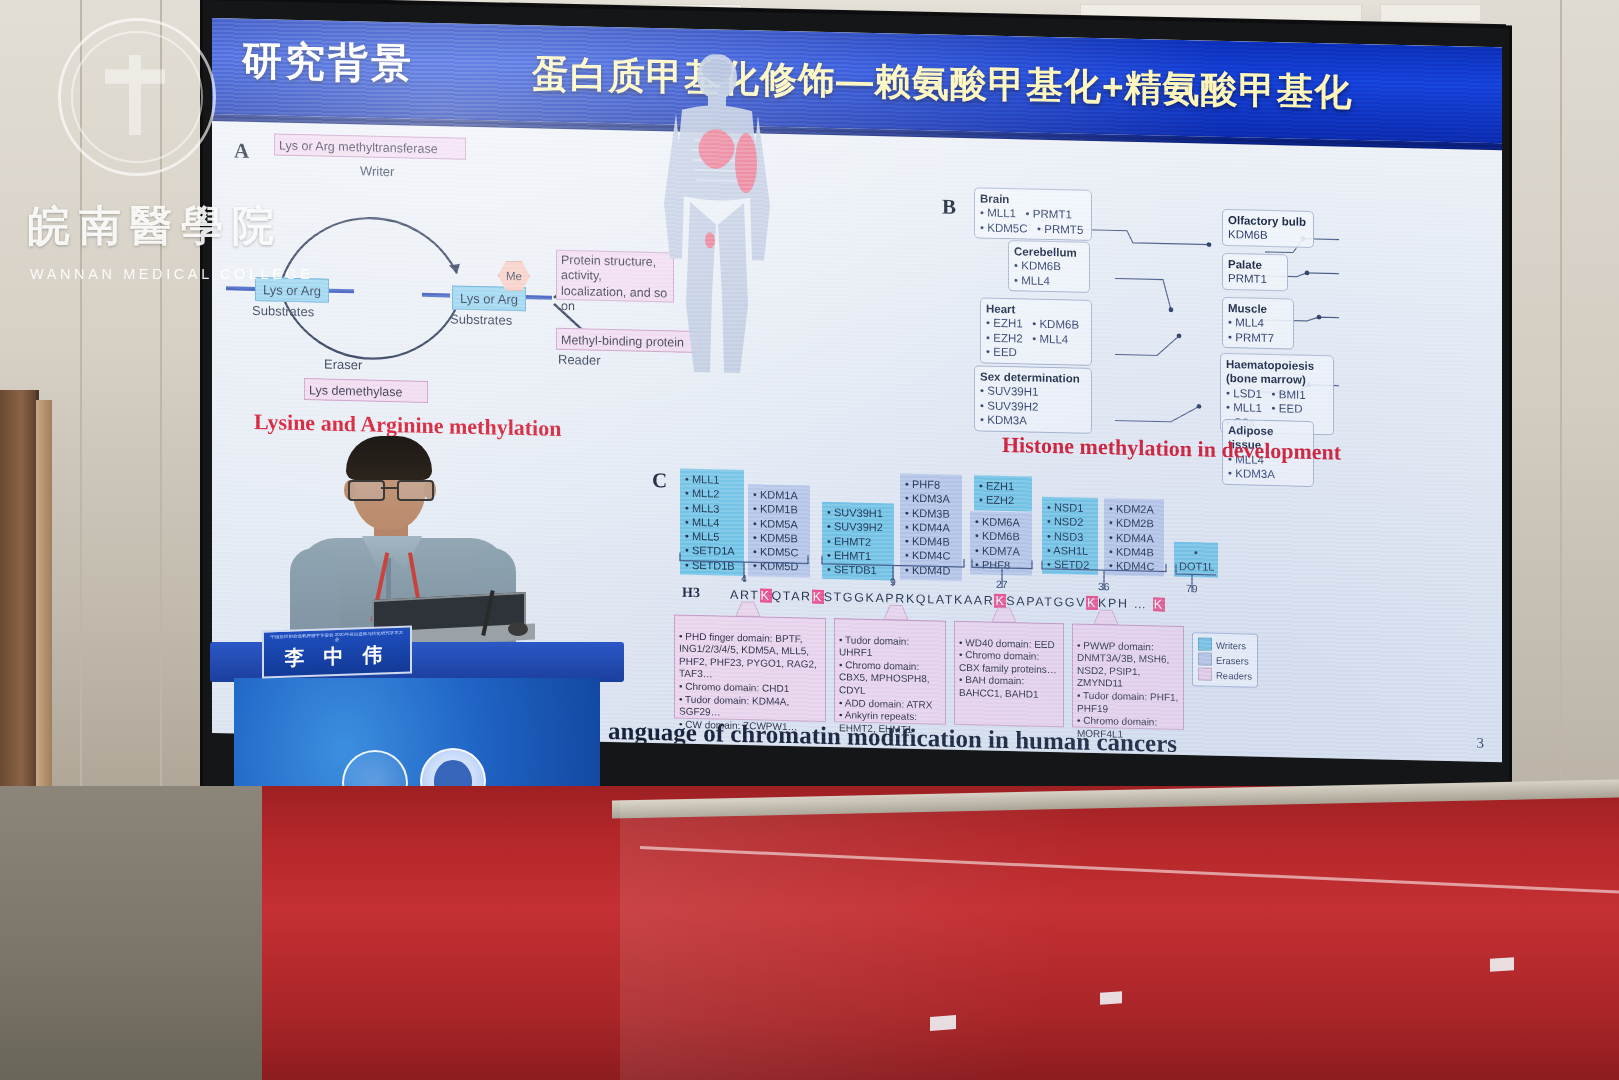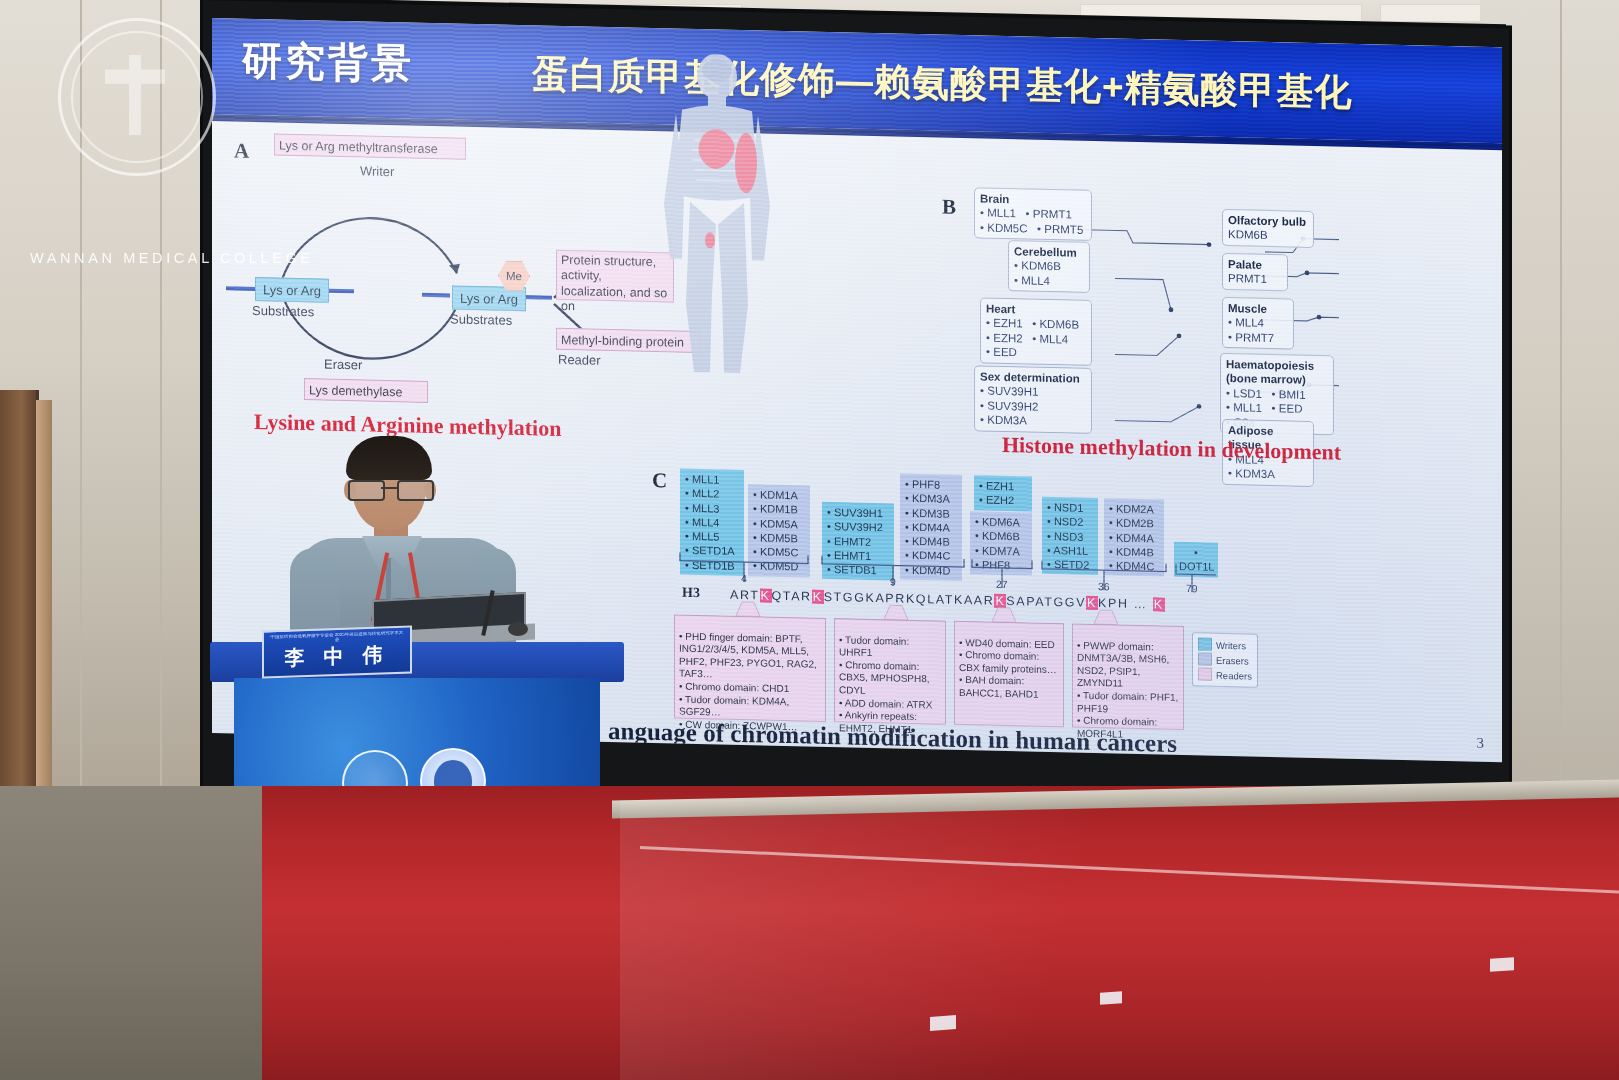--- a/index.html
+++ b/index.html
@@ -162,21 +162,21 @@
   
   .wm-logo{position:absolute;left:58px;top:18px;width:152px;height:152px;border-radius:50%;
      border:3px solid rgba(255,255,255,.78);opacity:.82;}
   .wm-logo:before{content:"";position:absolute;left:10px;top:10px;right:10px;bottom:10px;border-radius:50%;
      border:2px solid rgba(255,255,255,.62);}
   .wm-logo i{position:absolute;left:44px;top:34px;width:60px;height:80px;border-radius:6px;
      background:rgba(255,255,255,.55);display:block;
      clip-path:polygon(40% 0,60% 0,60% 18%,100% 18%,100% 36%,60% 36%,60% 100%,40% 100%,40% 36%,0 36%,0 18%,40% 18%);}
   .wm-cn{position:absolute;left:28px;top:198px;font-size:42px;font-weight:bold;color:rgba(255,255,255,.90);
      letter-spacing:9px;font-family:"Liberation Serif",serif;text-shadow:0 1px 3px rgba(0,0,0,.25);}
-  .wm-en{position:absolute;left:30px;top:250px;font-size:14.5px;color:rgba(255,255,255,.90);letter-spacing:3.6px;}
+  .wm-en{position:absolute;left:30px;top:266px;font-size:14.5px;color:rgba(255,255,255,.90);letter-spacing:3.6px;}
 </style>
 </head>
 <body>
 
 <div id="stage">
 
   <div class="ceiling"></div>
   <div class="ceil-panel" style="left:30px;width:300px;"></div>
   <div class="ceil-panel" style="left:360px;width:380px;"></div>
   <div class="ceil-panel" style="left:1080px;width:280px;"></div>
@@ -570,15 +570,16 @@
   <div class="stage-lip"></div>
   <div class="carpet-shine"></div>
   <div class="floor-line" style="left:640px;top:846px;width:980px;transform:rotate(2.6deg);"></div>
   <div class="paper" style="left:930px;top:1016px;"></div>
   <div class="paper" style="left:1100px;top:992px;width:22px;height:12px;"></div>
   <div class="paper" style="left:1490px;top:958px;width:24px;height:13px;"></div>
 
   <div class="wm-logo">
       <i></i>
     </div>
+  <div class="wm-cn">皖南醫學院</div>
   <div class="wm-en">WANNAN MEDICAL COLLEGE</div>
 
 </div>
 
 </body></html>

